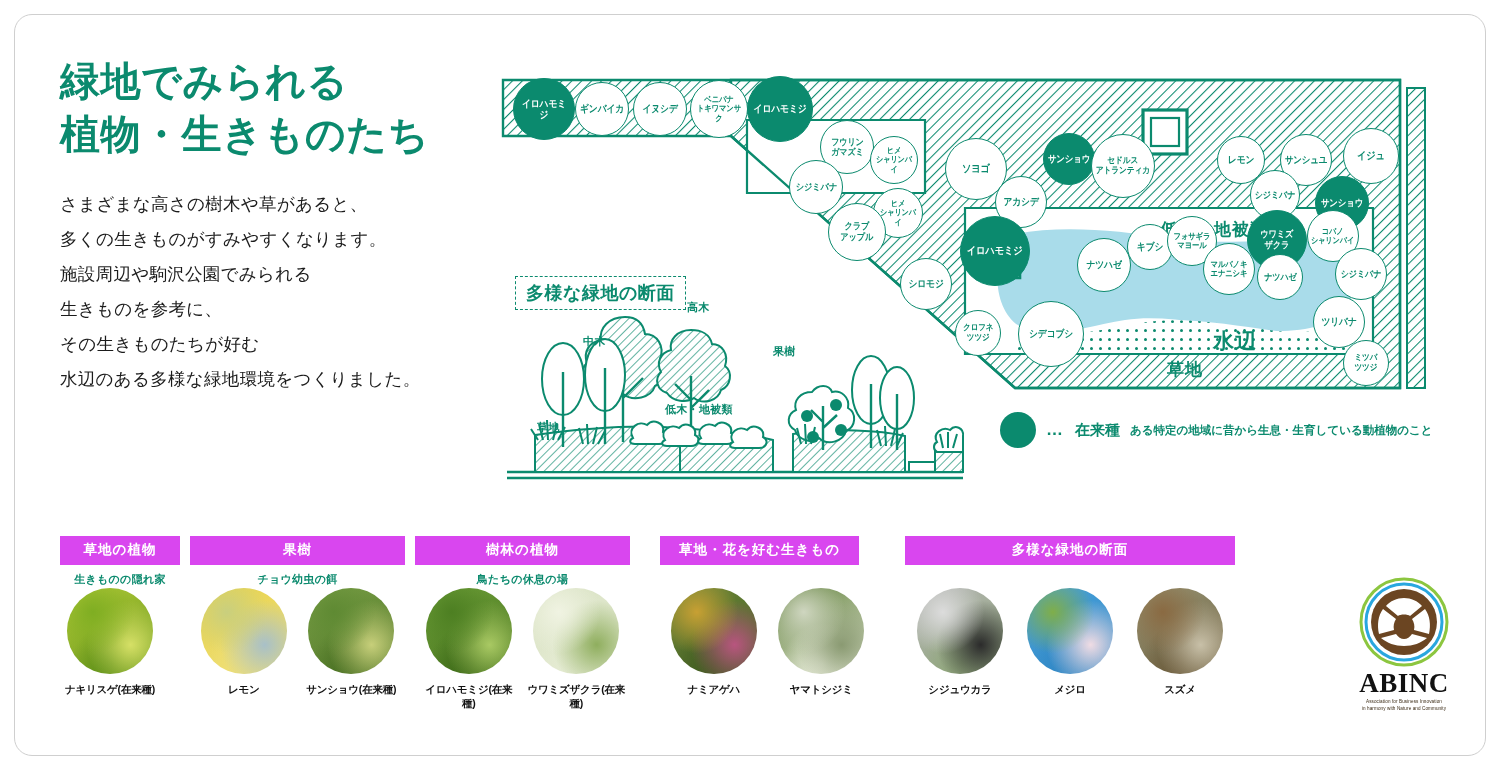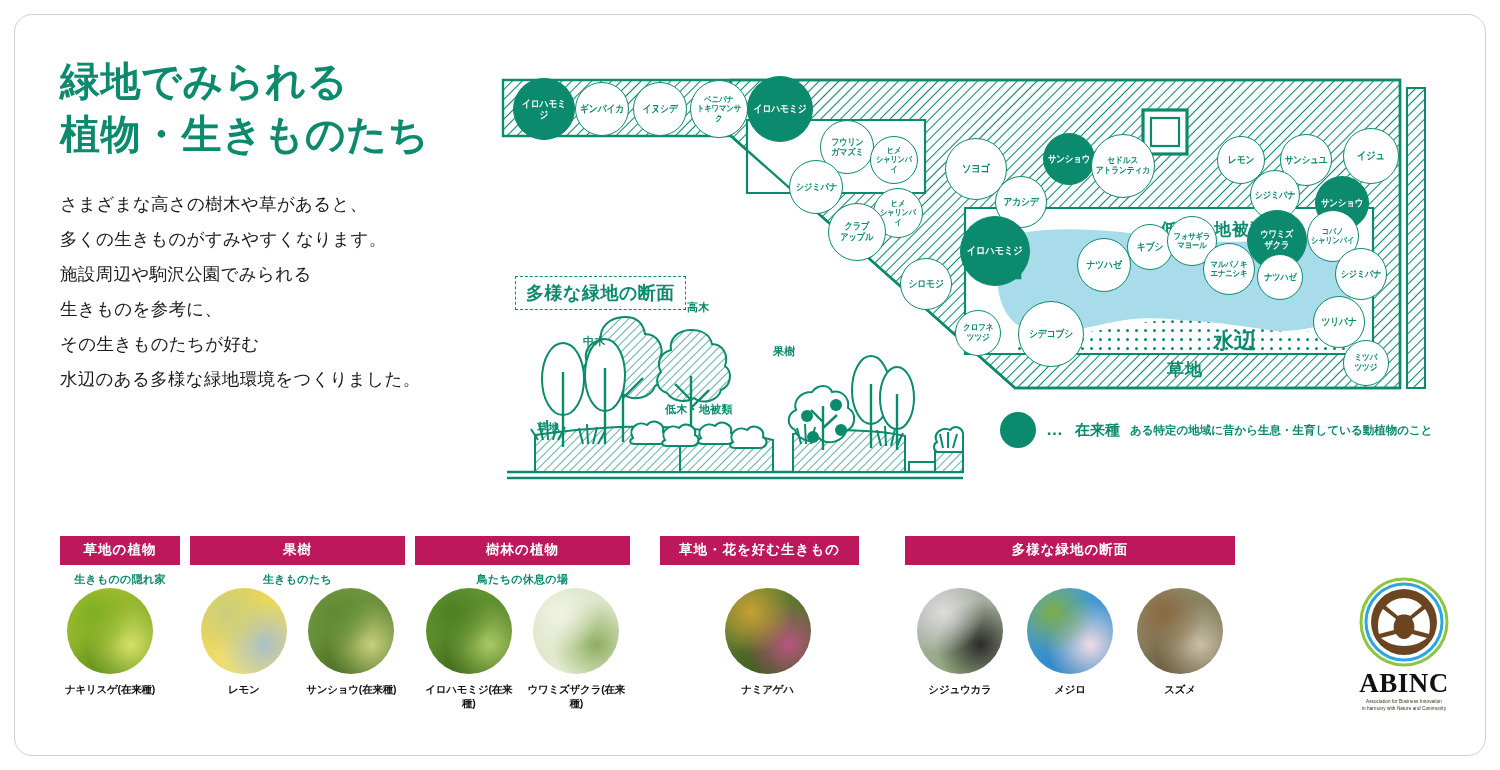--- a/index.html
+++ b/index.html
@@ -52,21 +52,21 @@
     position:absolute;left:10px;top:4px;border:1.6px dashed #0b8a6e;
     padding:4px 10px;color:#0b8a6e;font-size:18px;font-weight:bold;
     background:#fff;letter-spacing:.5px;
   }
   .seclbl{position:absolute;color:#0b8a6e;font-size:11px;font-weight:bold;letter-spacing:.3px;font-family:Liberation Mono, monospace;}
 
   
   .gallery{position:absolute;left:60px;top:536px;width:1250px;height:180px;}
   .grp{position:absolute;top:0;}
   .grp .hdr{
-    background:#be185d;color:#fff;font-size:13.5px;font-weight:bold;
+    background:#d946ef;color:#fff;font-size:13.5px;font-weight:bold;
     text-align:center;padding:5px 0 6px;letter-spacing:1px;
   }
   .grp .sub{
     text-align:center;color:#0b8a6e;font-size:11px;font-weight:bold;
     margin-top:7px;letter-spacing:.3px;
   }
   .row{position:absolute;top:52px;display:flex;gap:0;}
   .cell{width:100px;text-align:center;}
   .thumb{width:86px;height:86px;border-radius:50%;margin:0 auto;overflow:hidden;position:relative;}
   .cap{margin-top:9px;font-size:10.5px;color:#111;font-weight:bold;letter-spacing:-.2px;}
@@ -363,21 +363,21 @@
         <div class="sub">生きものの隠れ家</div>
       </div>
       <div class="row" style="left: 0px; width: 120px; justify-content: flex-start;">
         <div class="cell">
           <div class="thumb" style="background: radial-gradient(circle at 30% 28%, rgb(127, 174, 34) 0%, transparent 48%), radial-gradient(circle at 74% 66%, rgb(214, 224, 102) 0%, transparent 52%), radial-gradient(circle at 52% 88%, rgb(93, 143, 24) 0%, transparent 46%), linear-gradient(150deg, rgb(185, 207, 58) 0%, rgb(93, 143, 24) 100%);"></div>
           <div class="cap">ナキリスゲ(在来種)</div>
         </div>
       </div>
       <div class="grp" style="left: 130px; width: 215px;">
         <div class="hdr">果樹</div>
-        <div class="sub">生きものたち</div>
+        <div class="sub">チョウ幼虫の餌</div>
       </div>
       <div class="row" style="left: 130px; width: 215px; justify-content: space-around;">
         <div class="cell">
           <div class="thumb" style="background: radial-gradient(circle at 30% 28%, rgb(201, 207, 126) 0%, transparent 48%), radial-gradient(circle at 74% 66%, rgb(168, 192, 200) 0%, transparent 52%), radial-gradient(circle at 52% 88%, rgb(239, 224, 122) 0%, transparent 46%), linear-gradient(150deg, rgb(232, 210, 74) 0%, rgb(239, 224, 122) 100%);"></div>
           <div class="cap">レモン</div>
         </div>
         <div class="cell">
           <div class="thumb" style="background: radial-gradient(circle at 30% 28%, rgb(95, 138, 51) 0%, transparent 48%), radial-gradient(circle at 74% 66%, rgb(199, 207, 122) 0%, transparent 52%), radial-gradient(circle at 52% 88%, rgb(72, 111, 34) 0%, transparent 46%), linear-gradient(150deg, rgb(127, 164, 74) 0%, rgb(72, 111, 34) 100%);"></div>
           <div class="cap">サンショウ(在来種)</div>
         </div>
@@ -396,20 +396,24 @@
           <div class="cap">ウワミズザクラ(在来種)</div>
         </div>
       </div>
       <div class="grp" style="left: 600px; width: 199px;">
         <div class="hdr">草地・花を好む生きもの</div>
       </div>
       <div class="row" style="left: 600px; width: 215px; justify-content: space-around;">
         <div class="cell">
           <div class="thumb" style="background: radial-gradient(circle at 30% 28%, rgb(200, 160, 51) 0%, transparent 48%), radial-gradient(circle at 74% 66%, rgb(184, 85, 127) 0%, transparent 52%), radial-gradient(circle at 52% 88%, rgb(63, 90, 32) 0%, transparent 46%), linear-gradient(150deg, rgb(111, 138, 58) 0%, rgb(63, 90, 32) 100%);"></div>
           <div class="cap">ナミアゲハ</div>
+        </div>
+        <div class="cell">
+          <div class="thumb" style="background: radial-gradient(circle at 30% 28%, rgb(207, 214, 192) 0%, transparent 48%), radial-gradient(circle at 74% 66%, rgb(138, 154, 114) 0%, transparent 52%), radial-gradient(circle at 52% 88%, rgb(230, 234, 216) 0%, transparent 46%), linear-gradient(150deg, rgb(95, 127, 58) 0%, rgb(230, 234, 216) 100%);"></div>
+          <div class="cap">ヤマトシジミ</div>
         </div>
       </div>
       <div class="grp" style="left: 845px; width: 330px;">
         <div class="hdr">多様な緑地の断面</div>
       </div>
       <div class="row" style="left: 845px; width: 330px; justify-content: space-around;">
         <div class="cell">
           <div class="thumb" style="background: radial-gradient(circle at 30% 28%, rgb(220, 220, 220) 0%, transparent 48%), radial-gradient(circle at 74% 66%, rgb(43, 43, 43) 0%, transparent 52%), radial-gradient(circle at 52% 88%, rgb(143, 166, 122) 0%, transparent 46%), linear-gradient(150deg, rgb(180, 180, 180) 0%, rgb(143, 166, 122) 100%);"></div>
           <div class="cap">シジュウカラ</div>
         </div>

